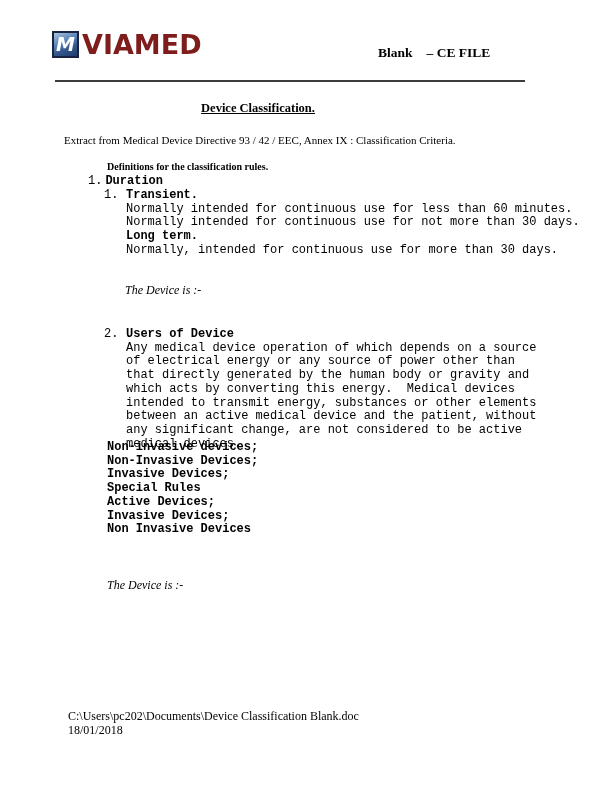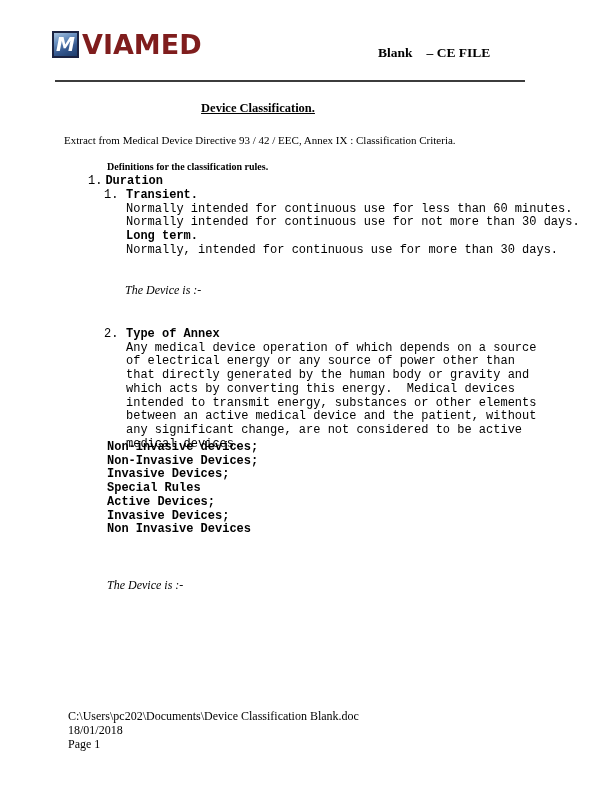--- a/index.html
+++ b/index.html
@@ -169,36 +169,35 @@
       <div class="bold-line">Long term.</div>
       <div>Normally, intended for continuous use for more than 30 days.</div>
     </div>
   </div>
 
   <div class="device-prompt prompt-1">The Device is :-</div>
 
   <div class="numbered-item item-type t12">
     <span class="num">2.</span>
     <div class="content">
-      <div class="bold-line">Type of Annex</div>
+      <div class="bold-line">Users of Device</div>
       <div class="para">Any medical device operation of which depends on a source of electrical energy or any source of power other than that directly generated by the human body or gravity and which acts by converting this energy.  Medical devices intended to transmit energy, substances or other elements between an active medical device and the patient, without any significant change, are not considered to be active medical devices.</div>
     </div>
   </div>
 
   <div class="categories t12">
     <div>Non-invasive devices;</div>
     <div>Non-Invasive Devices;</div>
     <div>Invasive Devices;</div>
     <div>Special Rules</div>
     <div>Active Devices;</div>
     <div>Invasive Devices;</div>
     <div>Non Invasive Devices</div>
   </div>
 
   <div class="device-prompt prompt-2">The Device is :-</div>
 
   <div class="footer">
     <div>C:\Users\pc202\Documents\Device Classification Blank.doc</div>
     <div>18/01/2018</div>
-    <div>Page 1</div>
   </div>
 
 </div>
 
 </body></html>

